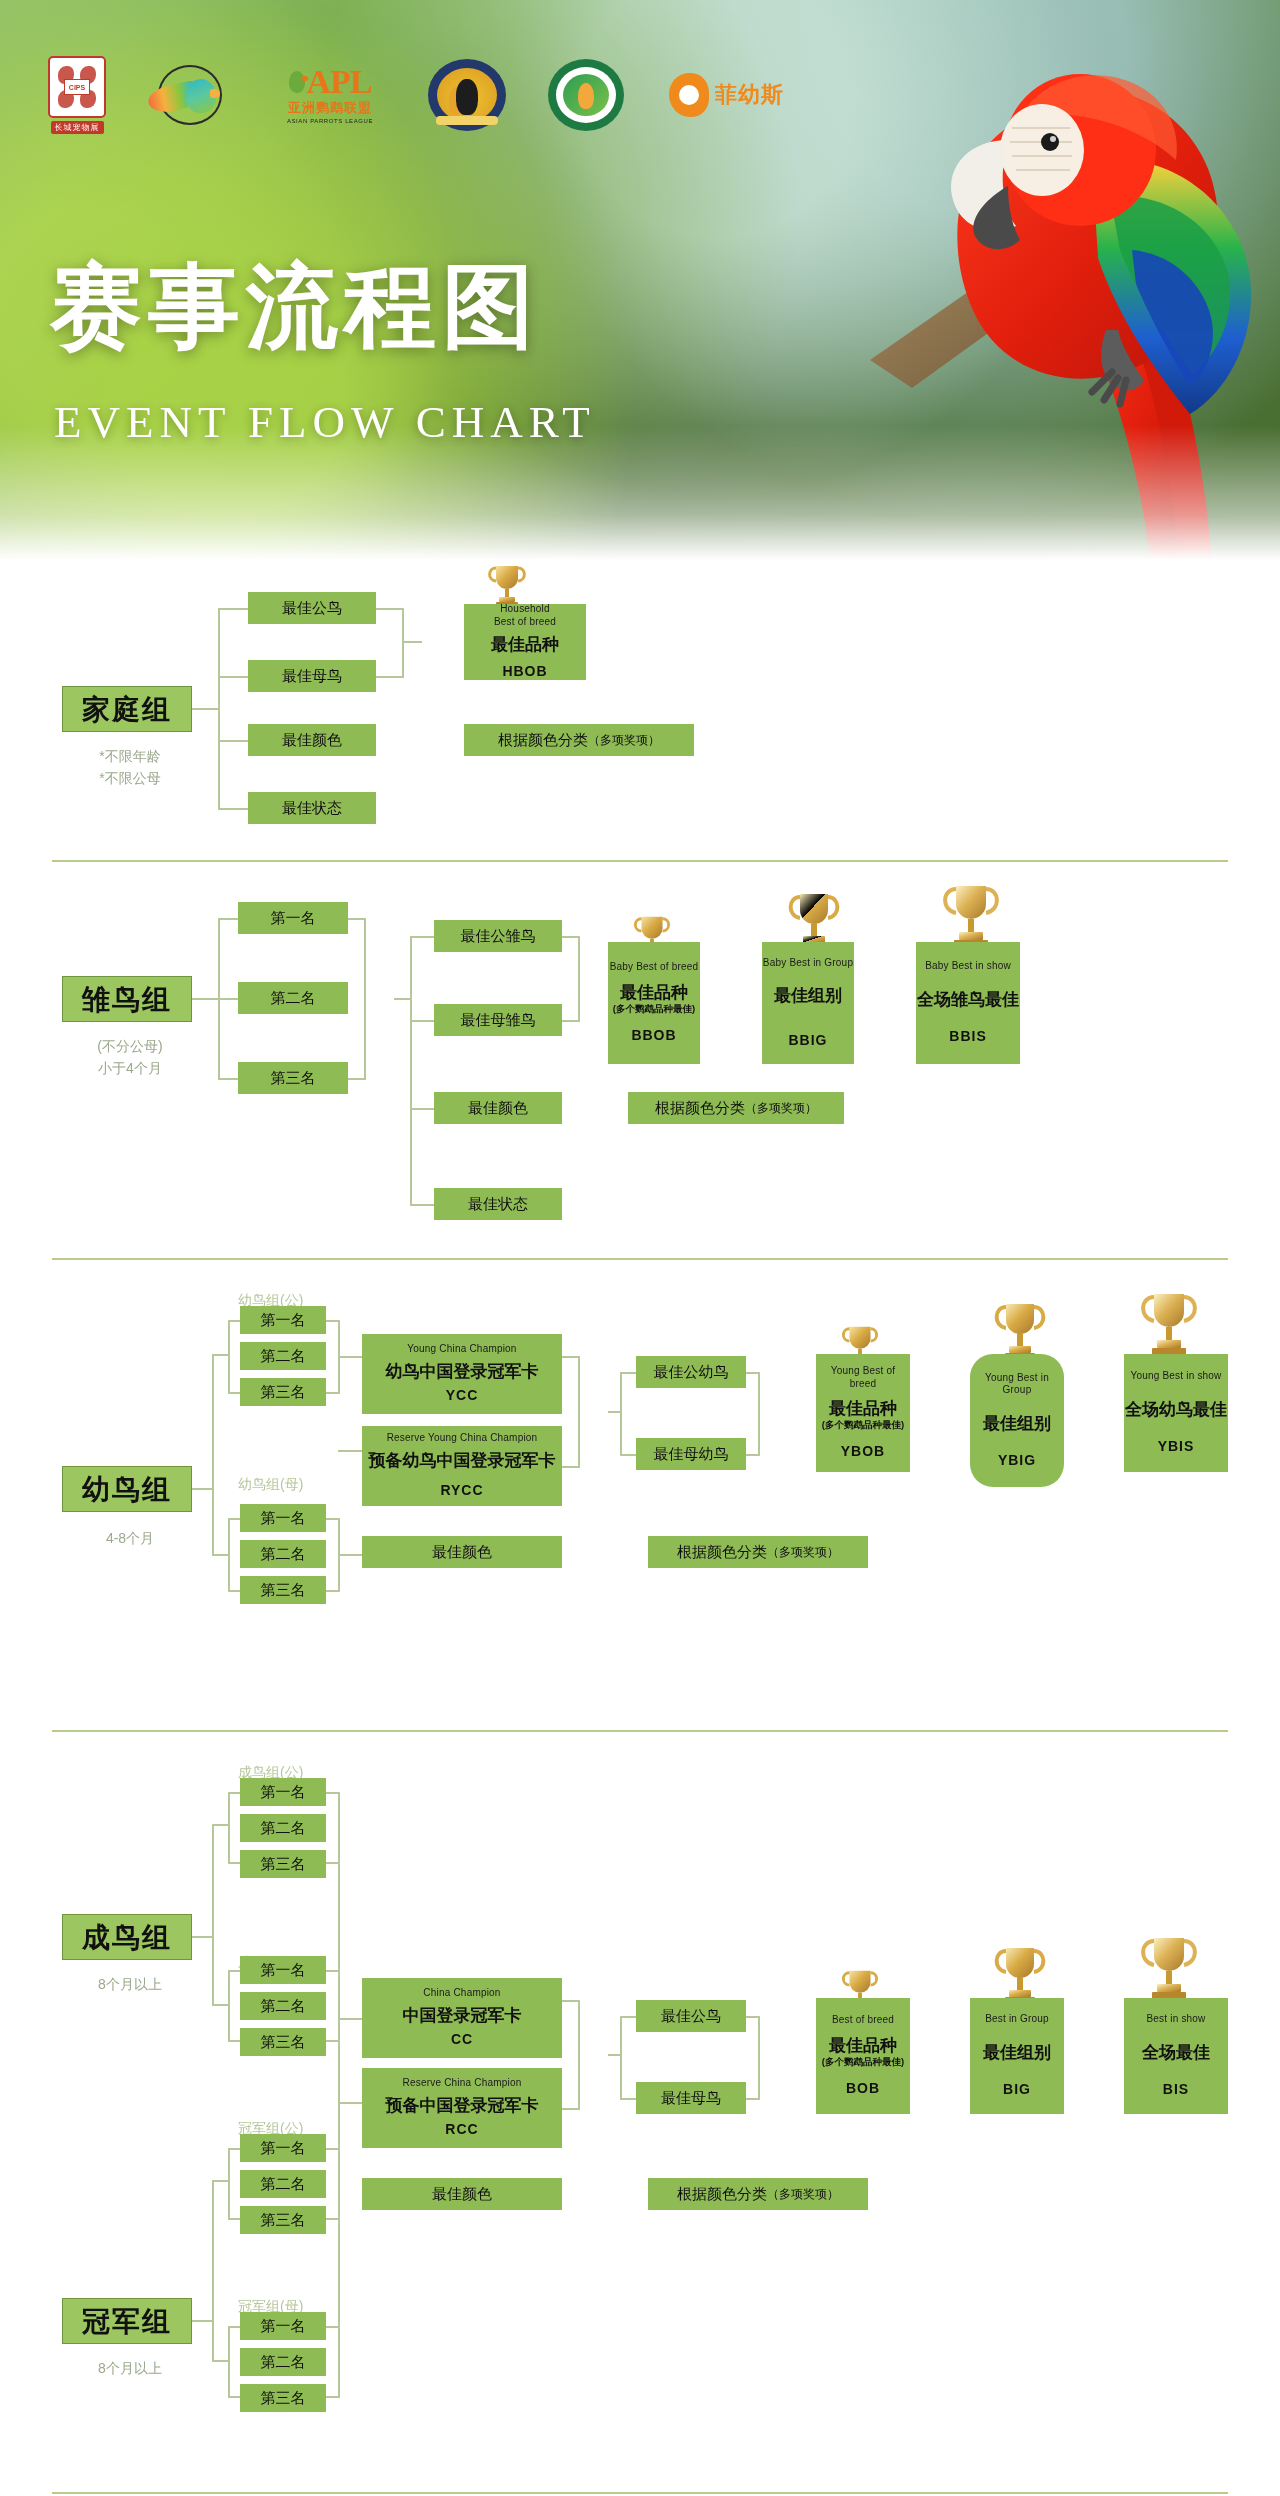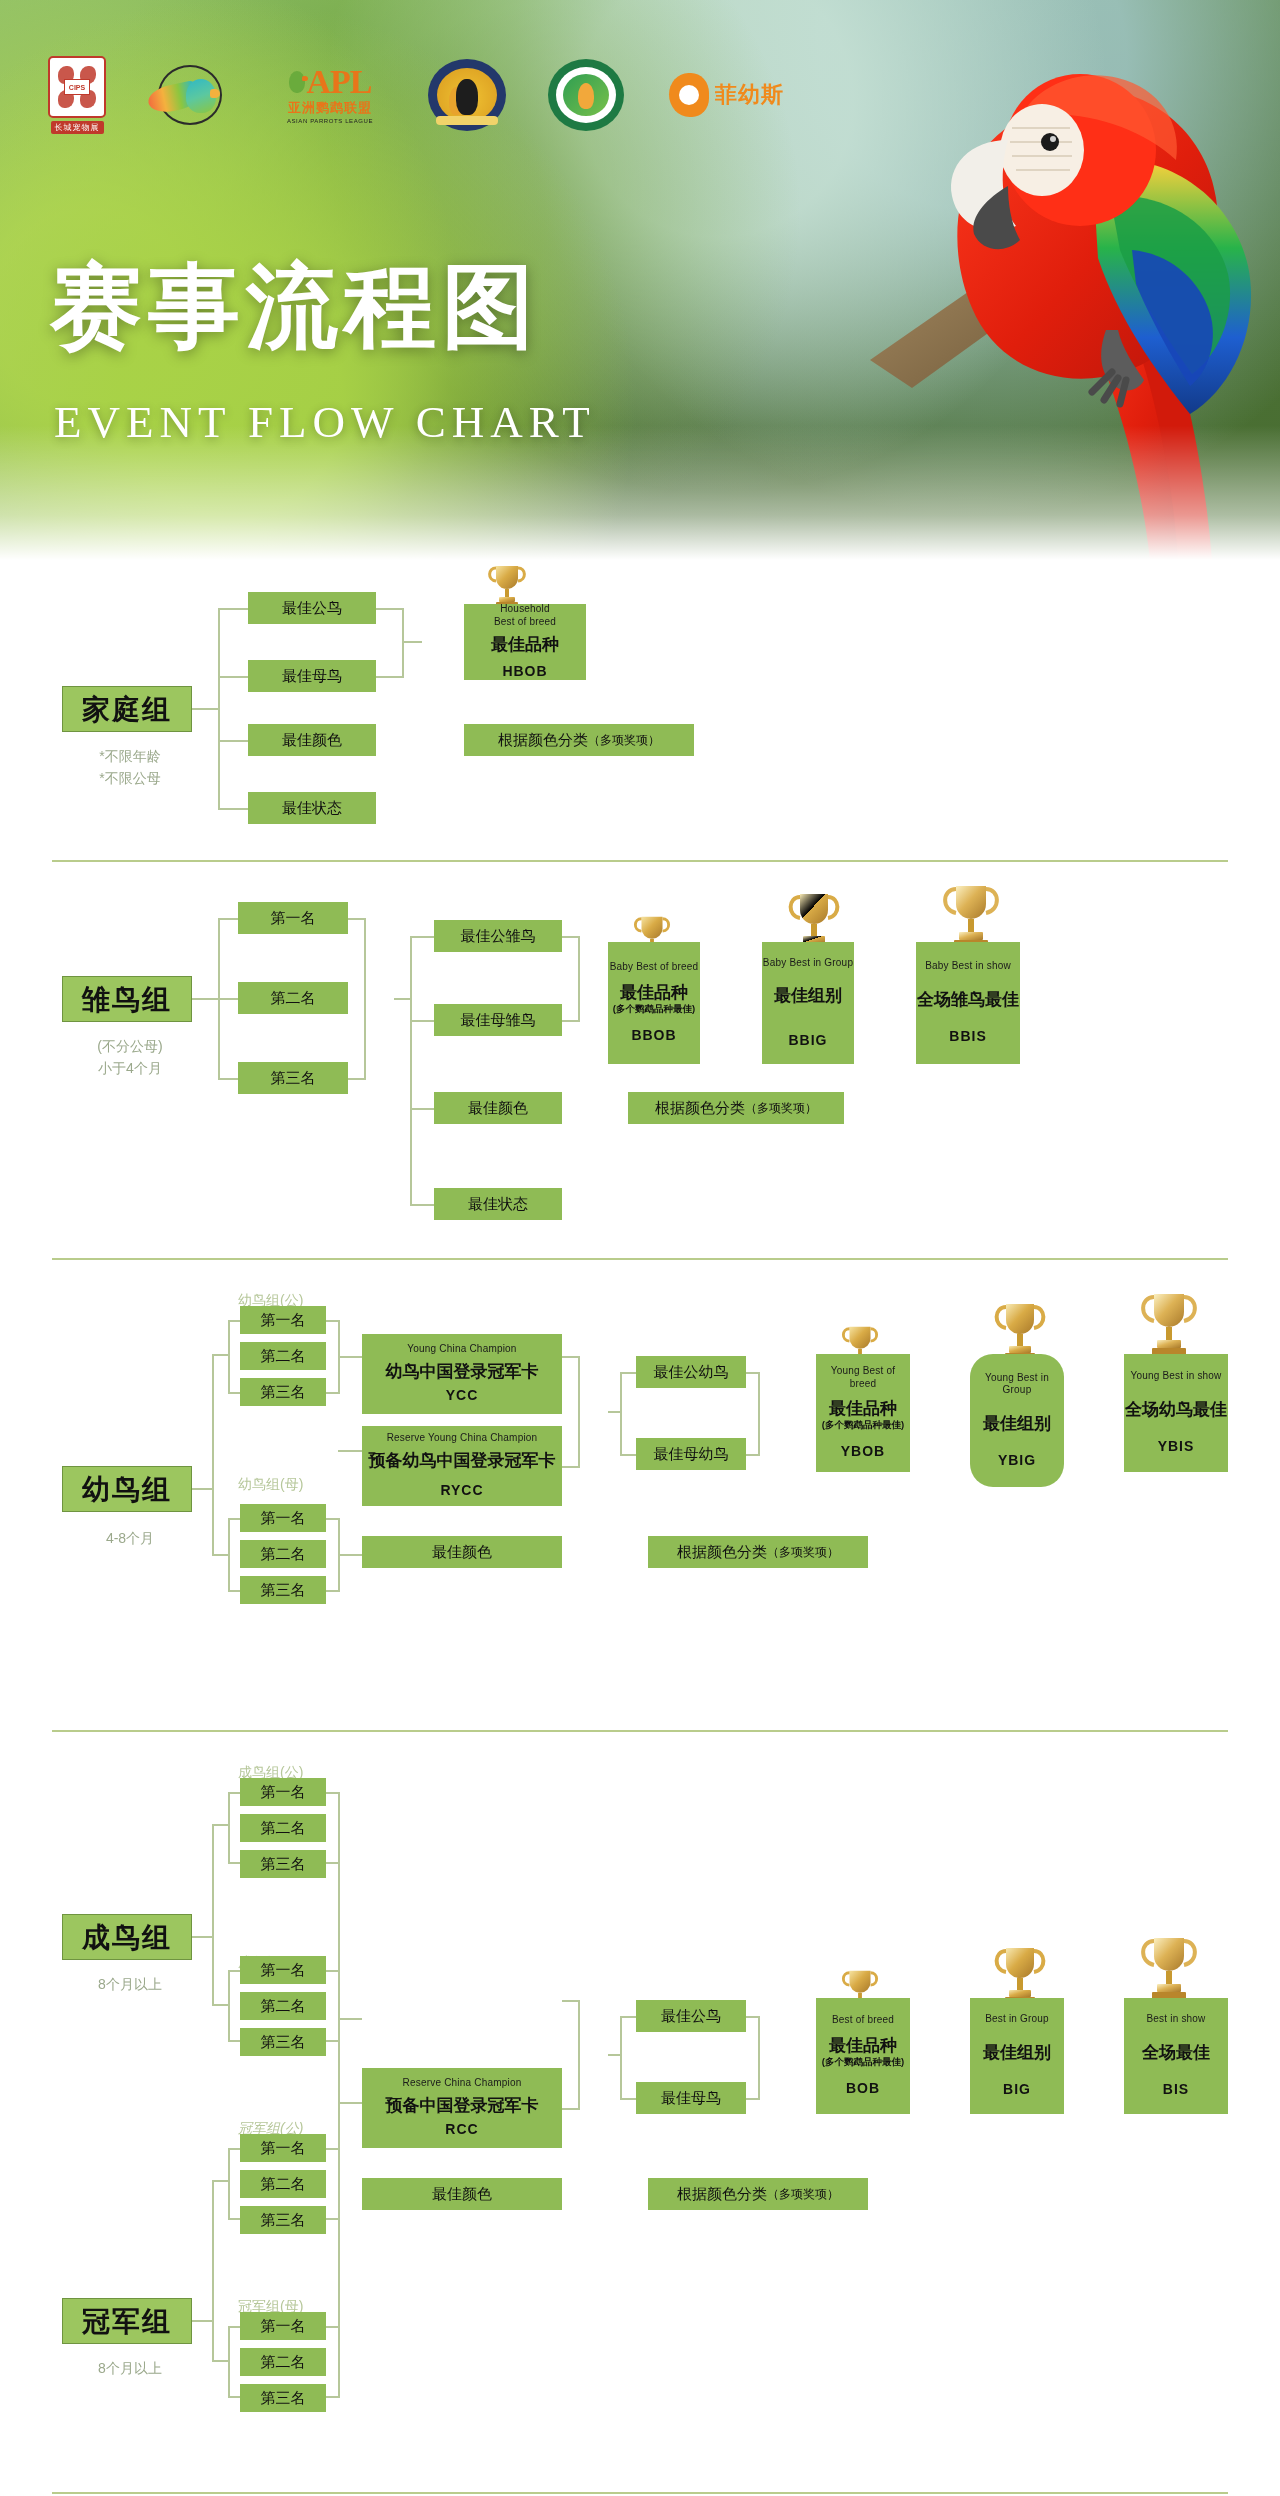--- a/index.html
+++ b/index.html
@@ -599,21 +599,21 @@
   <div class="section" style="height:780px">
 
     <div class="box group-title" style="left:62px; top:164px; width:130px; height:46px;">成鸟组</div>
     <div class="note" style="left:40px; top:224px; width:180px;">8个月以上</div>
 
     <div class="box group-title" style="left:62px; top:548px; width:130px; height:46px;">冠军组</div>
     <div class="note" style="left:40px; top:608px; width:180px;">8个月以上</div>
 
     <div class="sub-lab" style="left:238px; top:14px;">成鸟组(公)</div>
     <div class="sub-lab" style="left:238px; top:204px;">成鸟组(母)</div>
-    <div class="sub-lab" style="left:238px; top:370px;font-style:italic;">冠军组(公)</div>
+    <div class="sub-lab" style="left:238px; top:370px;">冠军组(公)</div>
     <div class="sub-lab" style="left:238px; top:548px;">冠军组(母)</div>
 
     <div class="ln" style="left:192px; top:186px; width:22px; height:2px;"></div>
     <div class="ln" style="left:212px; top:74px; width:2px; height:180px;"></div>
     <div class="ln" style="left:212px; top:74px; width:18px; height:2px;"></div>
     <div class="ln" style="left:212px; top:254px; width:18px; height:2px;"></div>
 
     <div class="ln" style="left:192px; top:570px; width:22px; height:2px;"></div>
     <div class="ln" style="left:212px; top:430px; width:2px; height:180px;"></div>
     <div class="ln" style="left:212px; top:430px; width:18px; height:2px;"></div>
@@ -656,20 +656,25 @@
     <div class="box" style="left:240px; top:598px; width:86px; height:28px;">第二名</div>
     <div class="box" style="left:240px; top:634px; width:86px; height:28px;">第三名</div>
     <div class="ln" style="left:326px; top:576px; width:14px; height:2px;"></div>
     <div class="ln" style="left:326px; top:646px; width:14px; height:2px;"></div>
     <div class="ln" style="left:338px; top:576px; width:2px; height:72px;"></div>
 
     <div class="ln" style="left:338px; top:78px; width:2px; height:536px;"></div>
     <div class="ln" style="left:338px; top:268px; width:24px; height:2px;"></div>
     <div class="ln" style="left:338px; top:352px; width:24px; height:2px;"></div>
 
+    <div class="box" style="left:362px; top:228px; width:200px; height:80px;">
+      <div class="en-small">China Champion</div>
+      <div class="cn-bold" style="margin-top:5px">中国登录冠军卡</div>
+      <div class="code" style="margin-top:5px">CC</div>
+    </div>
     <div class="box" style="left:362px; top:318px; width:200px; height:80px;">
       <div class="en-small">Reserve China Champion</div>
       <div class="cn-bold" style="margin-top:5px">预备中国登录冠军卡</div>
       <div class="code" style="margin-top:5px">RCC</div>
     </div>
 
     <div class="ln" style="left:562px; top:250px; width:18px; height:2px;"></div>
     <div class="ln" style="left:562px; top:358px; width:18px; height:2px;"></div>
     <div class="ln" style="left:578px; top:250px; width:2px; height:110px;"></div>
     <svg class="arw" style="left:580px; top:292px;" width="28" height="24" viewBox="0 0 28 24">

